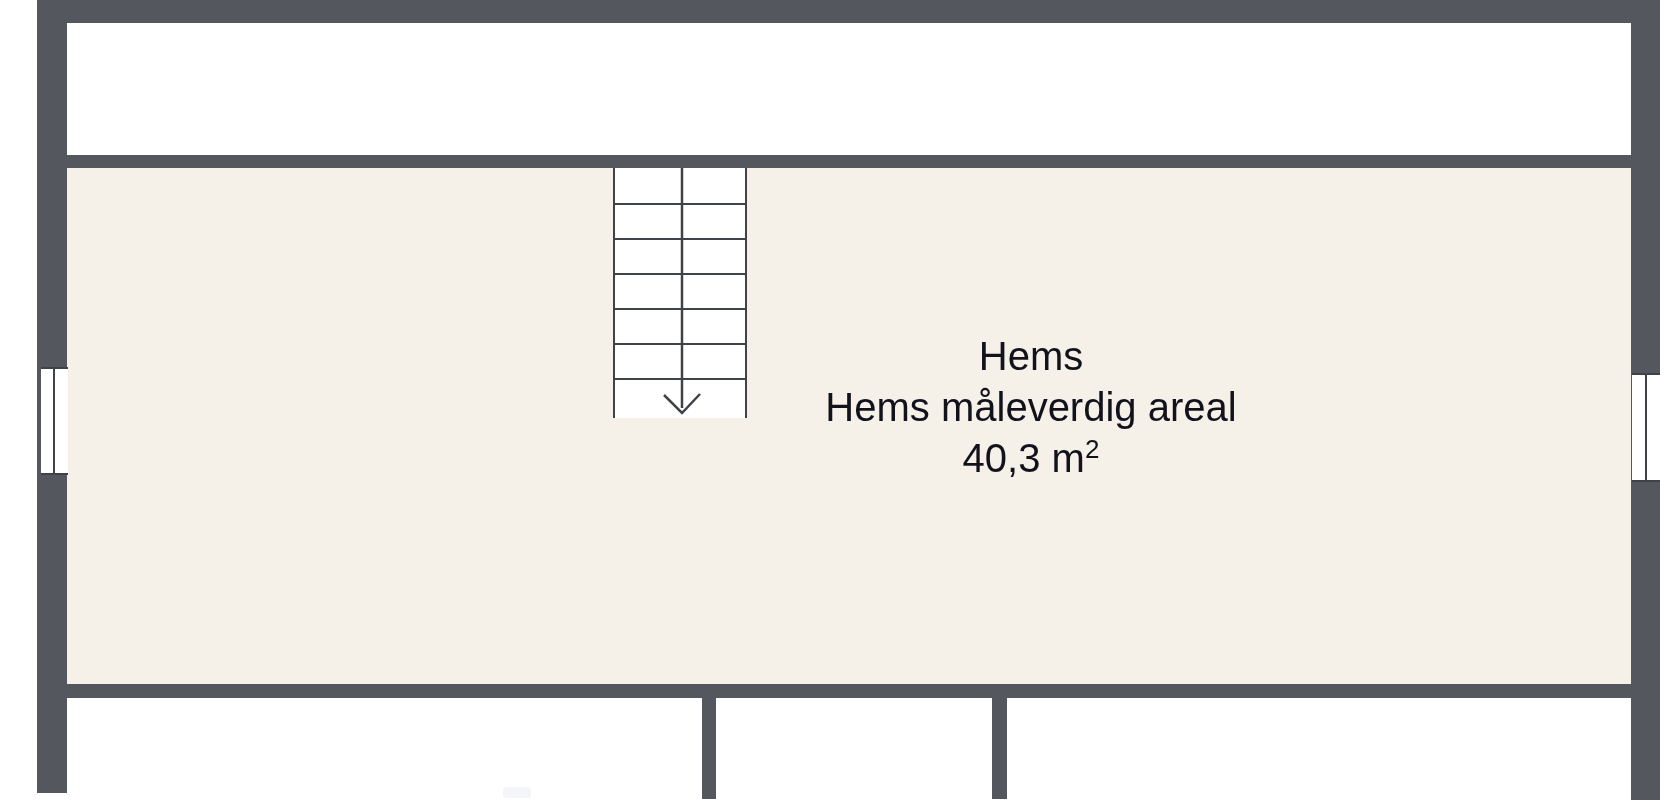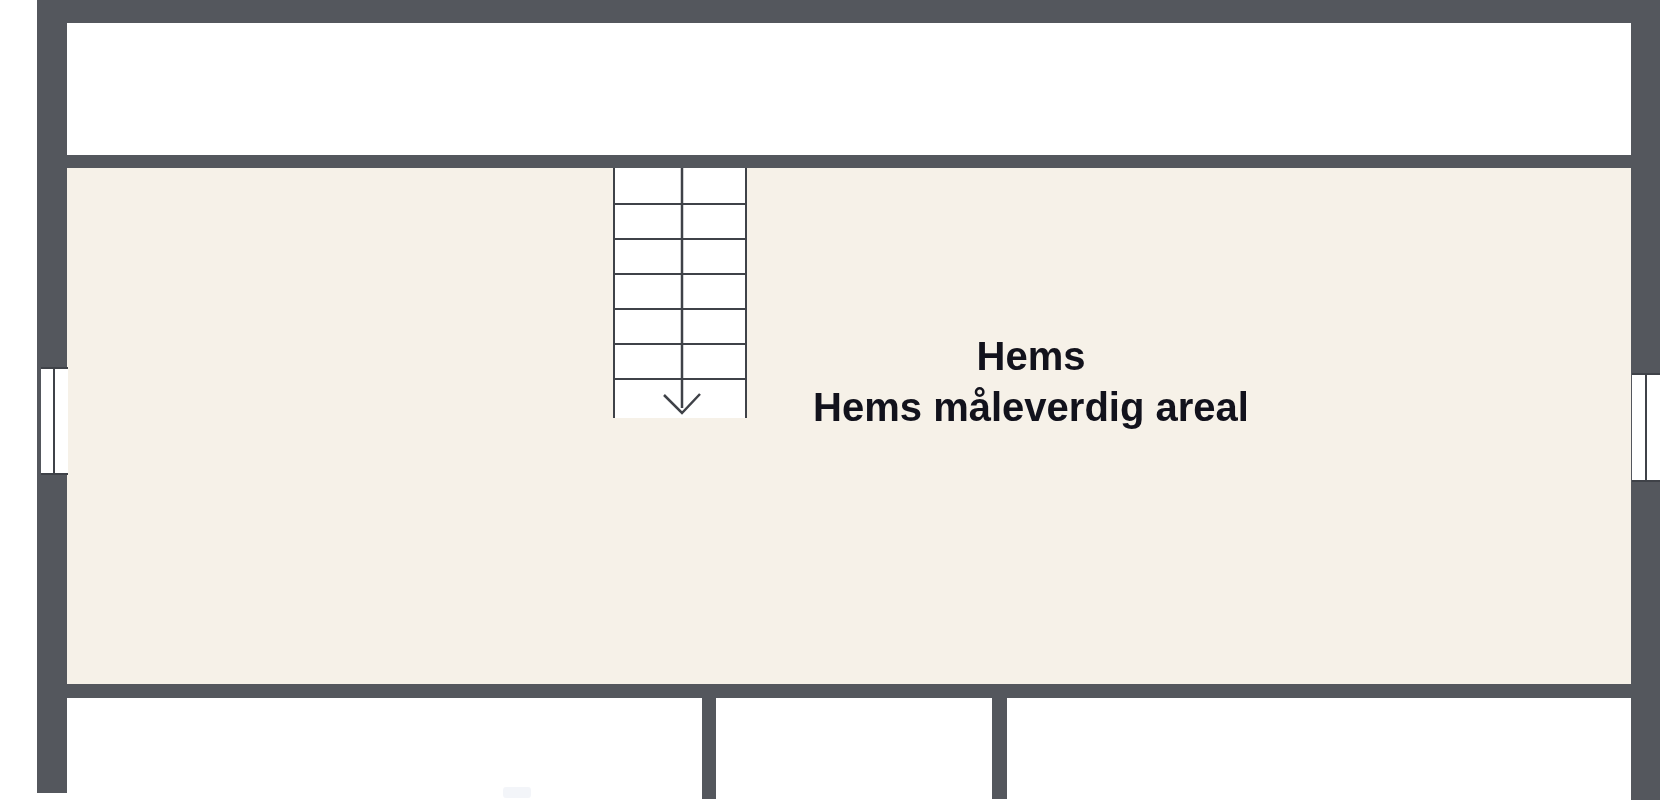--- a/index.html
+++ b/index.html
@@ -9,21 +9,21 @@
     --line:#3f4248;
     --text:#12121c;
   }
   html,body{
     margin:0;padding:0;
     width:1670px;height:800px;
     background:var(--background);
     font-family:"Liberation Sans",sans-serif;
     overflow:hidden;
   }
-  #plan{position:relative;width:1670px;height:800px;background:var(--background);font-weight:bold;}
+  #plan{position:relative;width:1670px;height:800px;background:var(--background);}
   .wall{position:absolute;background:var(--wall);}
   .room{position:absolute;}
   .cream{background:var(--room_fill);}
 
   
   .wall-top{left:37px;top:0;width:1623px;height:23px;}
   .wall-left{left:37px;top:0;width:30px;height:793px;}
   .wall-right{left:1631px;top:0;width:29px;height:800px;}
 
   
@@ -109,17 +109,18 @@
   <div class="window window-left">
     <div class="glass"></div>
   </div>
   <div class="window window-right">
     <div class="glass"></div>
   </div>
 
   <div class="label-block">
     <div>Hems</div>
     <div>Hems måleverdig areal</div>
+    <div><span>40,3 m</span><sup>2</sup></div>
   </div>
 
   <div class="faint-mark"></div>
 
 </div>
 
 </body></html>

